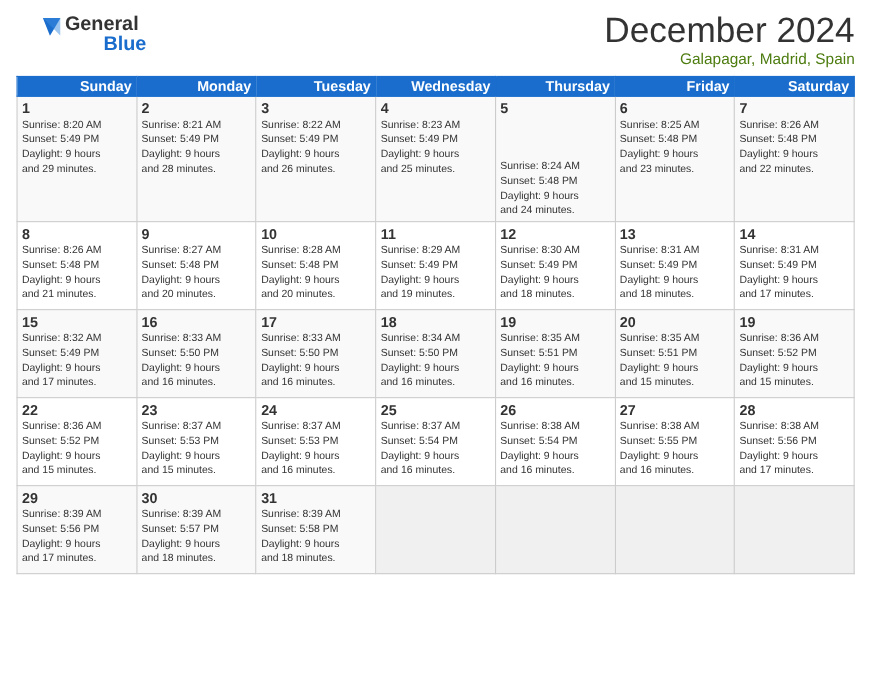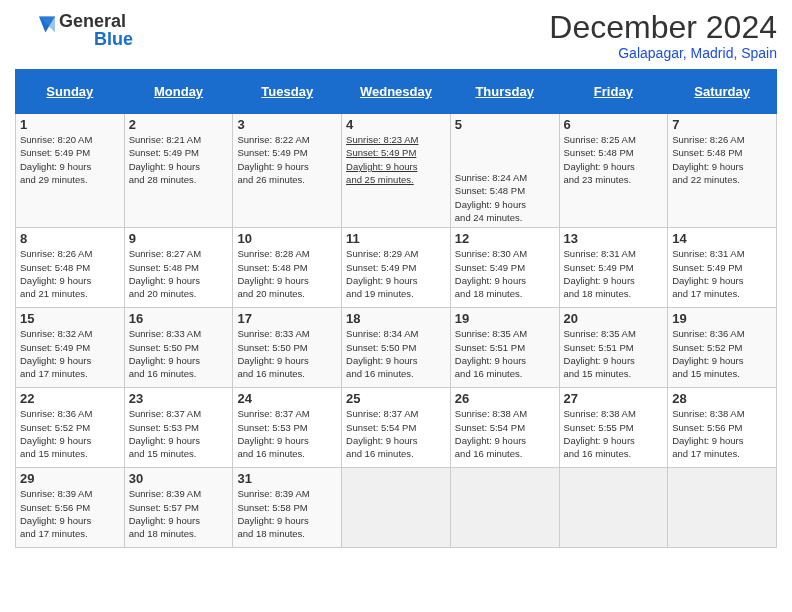--- a/index.html
+++ b/index.html
@@ -25,36 +25,35 @@
       text-align: right;
     }
     .month-title {
       font-size: 32px;
       font-weight: normal;
       color: #333;
       line-height: 1.1;
     }
     .location {
       font-size: 14px;
-      color: #1d4ed8;
+      color: #4d7c0f;
     }
     table {
       width: 100%;
       border-collapse: collapse;
       table-layout: fixed;
     }
     thead th {
       background: #1a6dcc;
       color: #fff;
       font-size: 13px;
       font-weight: bold;
-      padding: 14px 4px;
-      text-align: center;
+      padding: 1px 4px;
+      text-align: right;
       border: 1px solid #1a6dcc;
-      text-decoration: underline;
     }
     tbody td {
       vertical-align: top;
       border: 1px solid #ccc;
       padding: 3px 4px;
       font-size: 10px;
       color: #333;
       height: 80px;
       background: #fff;
     }
@@ -152,21 +151,21 @@
           </td>
           <td>
             <span class="day-num">3</span>
             <div class="day-info" style="white-space: pre-line;">Sunrise: 8:22 AM
 Sunset: 5:49 PM
 Daylight: 9 hours
 and 26 minutes.</div>
           </td>
           <td>
             <span class="day-num">4</span>
-            <div class="day-info" style="white-space: pre-line; text-decoration: underline;">Sunrise: 8:23 AM
+            <div class="day-info" style="white-space: pre-line;">Sunrise: 8:23 AM
 Sunset: 5:49 PM
 Daylight: 9 hours
 and 25 minutes.</div>
           </td>
           <td>
             <span class="day-num">5</span>
             <div class="day-info" style="white-space: pre-line; margin-top: 39px;">Sunrise: 8:24 AM
 Sunset: 5:48 PM
 Daylight: 9 hours
 and 24 minutes.</div>

